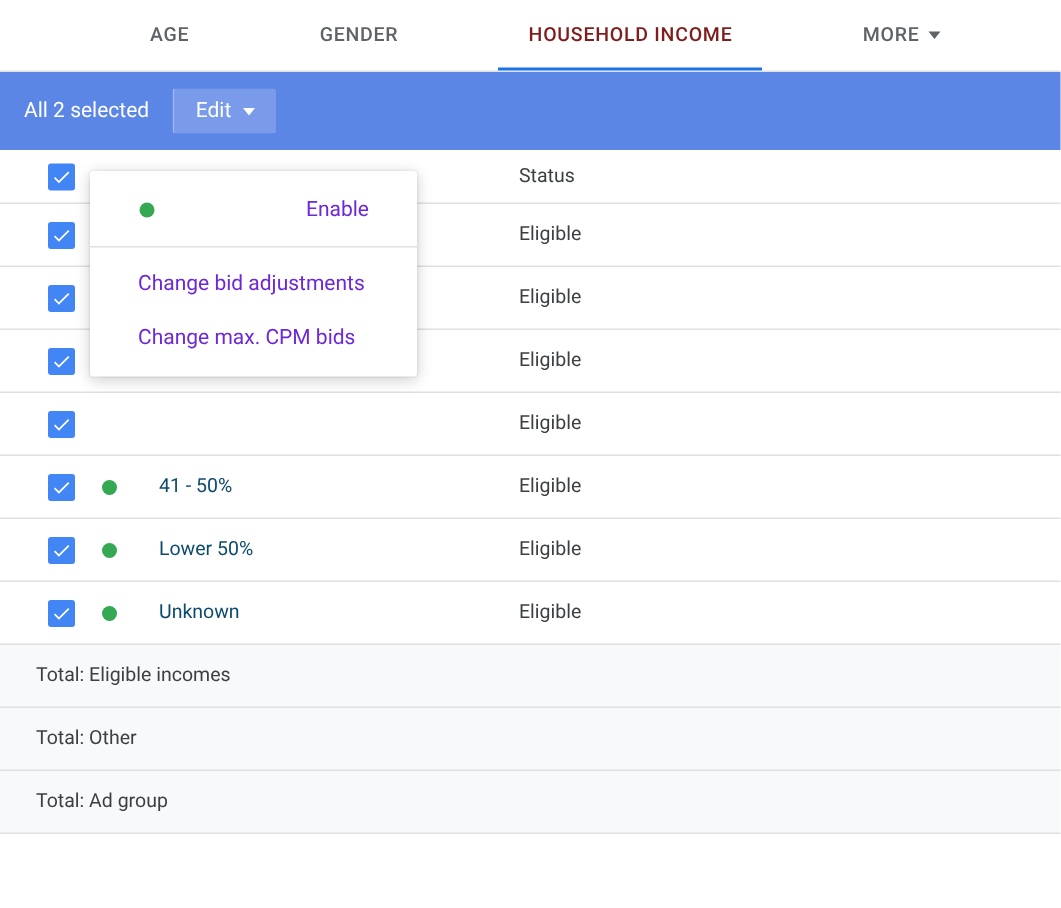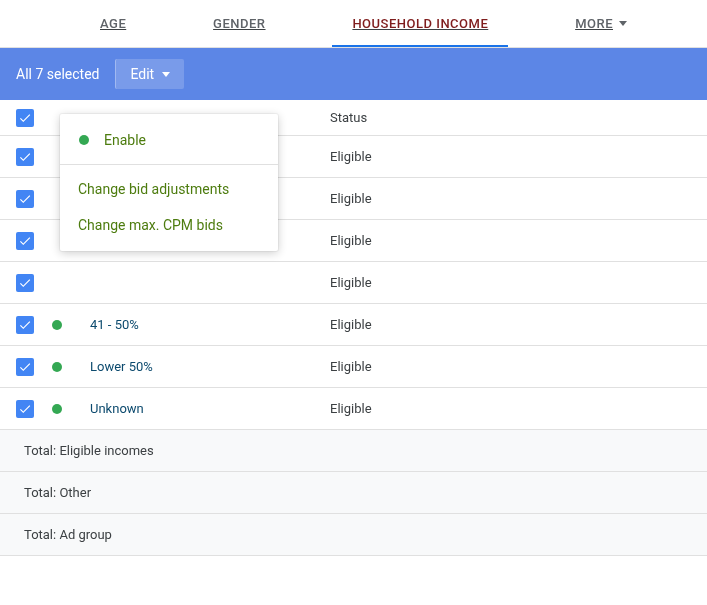--- a/index.html
+++ b/index.html
@@ -12,21 +12,20 @@
     .container {
       width: 707px;
       position: relative;
     }
     .tabs {
       display: flex;
       height: 48px;
       border-bottom: 1px solid #e0e0e0;
       align-items: stretch;
       padding: 0 60px 0 80px;
-      text-decoration: underline;
     }
     .tab-spacer { flex: 1; }
     .tab {
       padding: 0 20px;
       display: flex;
       align-items: center;
       justify-content: center;
       font-size: 13px;
       font-weight: 500;
       letter-spacing: 0.5px;
@@ -85,21 +84,21 @@
       border-top: 5px solid #fff;
     }
     .table {
       width: 100%;
     }
     .row {
       display: flex;
       align-items: center;
       height: 42px;
       border-bottom: 1px solid #e0e0e0;
-      padding: 0 16px;
+      padding: 0 32px;
     }
     .row.header {
       height: 36px;
       font-size: 12px;
       color: #5f6368;
     }
     .row.total {
       background: #f8f9fa;
       padding-left: 24px;
       font-size: 13px;
@@ -139,24 +138,25 @@
       background: #fff;
       box-shadow: 0 2px 10px rgba(0,0,0,0.2), 0 0 0 1px rgba(0,0,0,0.04);
       border-radius: 2px;
       padding: 8px 0;
       z-index: 10;
     }
     .dropdown-item {
       display: flex;
       align-items: center;
       height: 36px;
-      padding: 0 18px;
+      padding: 0 32px;
       font-size: 14px;
-      color: #4d7c0f;
+      color: #6d28d9;
       cursor: pointer;
+      justify-content: space-between;
     }
     .dropdown-divider {
       height: 1px;
       background: #e0e0e0;
       margin: 6px 0;
     }
     .dd-icon {
       width: 12px; height: 12px;
       margin-right: 14px;
       flex-shrink: 0;
@@ -188,21 +188,21 @@
     <div class="tab-spacer"></div>
     <div class="tab active">HOUSEHOLD INCOME</div>
     <div class="tab-spacer"></div>
     <div class="tab">
       <span>MORE</span>
       <span class="triangle"></span>
     </div>
   </div>
 
   <div class="toolbar">
-    <span class="selected-count">All 7 selected</span>
+    <span class="selected-count">All 2 selected</span>
     <div class="edit-btn">
       <span>Edit</span>
       <span class="triangle"></span>
     </div>
   </div>
 
   <div class="table">
 
     <div class="row header">
       <div class="cb">

